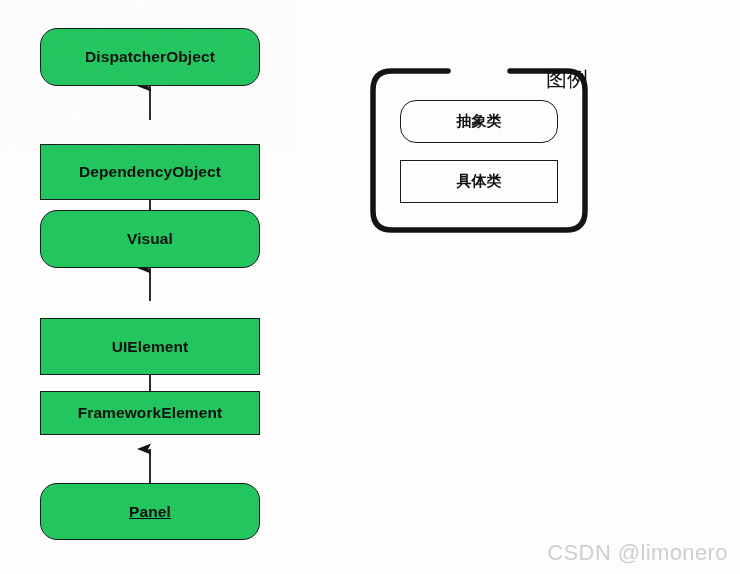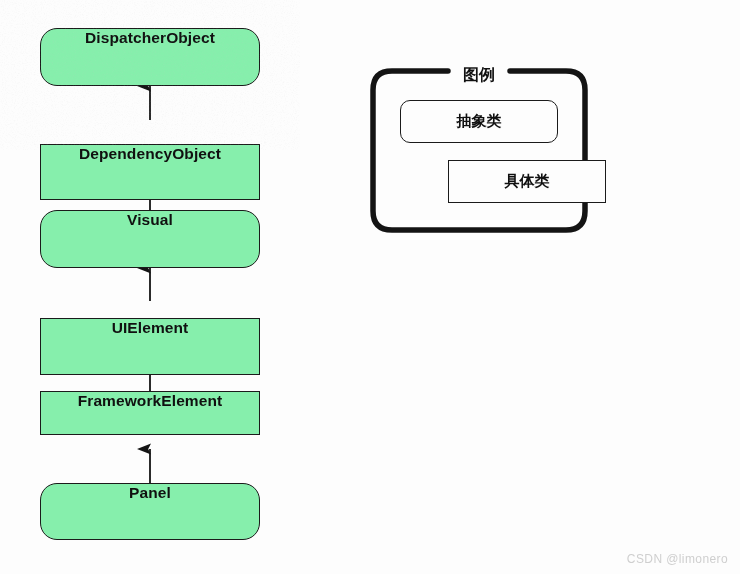--- a/index.html
+++ b/index.html
@@ -20,23 +20,24 @@
     left: 0;
     top: 0;
     width: 740px;
     height: 574px;
   }
 
   
   .node {
     position: absolute;
     box-sizing: border-box;
-    background: #86efac;
+    background: #22c55e;
     border: 1.6px solid #1b1b1b;
     display: flex;
+    align-items: center;
     justify-content: center;
     color: #101010;
     font-size: 15.5px;
     font-weight: 700;
     letter-spacing: .1px;
     text-align: center;
     -webkit-font-smoothing: antialiased;
   }
   
   .node.abstract {
@@ -68,47 +69,47 @@
   .legend-frame {
     position: absolute;
     left: 0;
     top: 0;
   }
   .legend-title {
     position: absolute;
     left: 0;
     right: 0;
     top: -3px;
-    text-align: center;
-    font-size: 16px;
-    font-weight: 700;
+    text-align: right;
+    font-size: 21px;
+    font-weight: 400;
     color: #101010;
     background: transparent;
   }
   .legend-item {
     position: absolute;
     box-sizing: border-box;
     background: #fdfdfd;
     border: 1.5px solid #1b1b1b;
     display: flex;
     align-items: center;
     justify-content: center;
     font-size: 15px;
     font-weight: 700;
     color: #101010;
   }
-  .legend-item.abstract { border-radius: 10px; }
-  .legend-item.concrete { border-radius: 0; margin-left: 48px; }
+  .legend-item.abstract { border-radius: 16px; }
+  .legend-item.concrete { border-radius: 0; }
 
   
   #watermark {
     position: absolute;
     right: 12px;
     bottom: 8px;
-    font-size: 12px;
+    font-size: 22px;
     color: #cfcfcf;
     letter-spacing: .4px;
     white-space: nowrap;
     user-select: none;
   }
 
   
   #caption {
     position: absolute;
     left: 0;
@@ -163,21 +164,21 @@
   </div>
 
   <div class="node concrete" style="left:40px; top:301px; width:220px; height:57px;margin-top:17px;">
     <span class="node-label">UIElement</span>
   </div>
 
   <div class="node concrete" style="left:40px; top:391px; width:220px; height:44px;">
     <span class="node-label">FrameworkElement</span>
   </div>
 
-  <div class="node abstract" style="left:40px; top:483px; width:220px; height:57px;">
+  <div class="node abstract" style="left:40px; top:483px; width:220px; height:57px;text-decoration:underline;">
     <span class="node-label">Panel</span>
   </div>
 
   <div id="legend">
     <svg class="legend-frame" width="218" height="165" aria-hidden="true">
 
       <path d="M 78 3 L 22 3 Q 3 3 3 22 L 3 143 Q 3 162 22 162
                L 196 162 Q 215 162 215 143 L 215 22 Q 215 3 196 3 L 140 3" fill="none" stroke="#141414" stroke-width="5.5" stroke-linecap="round"></path>
     </svg>
     <div class="legend-title">图例</div>

